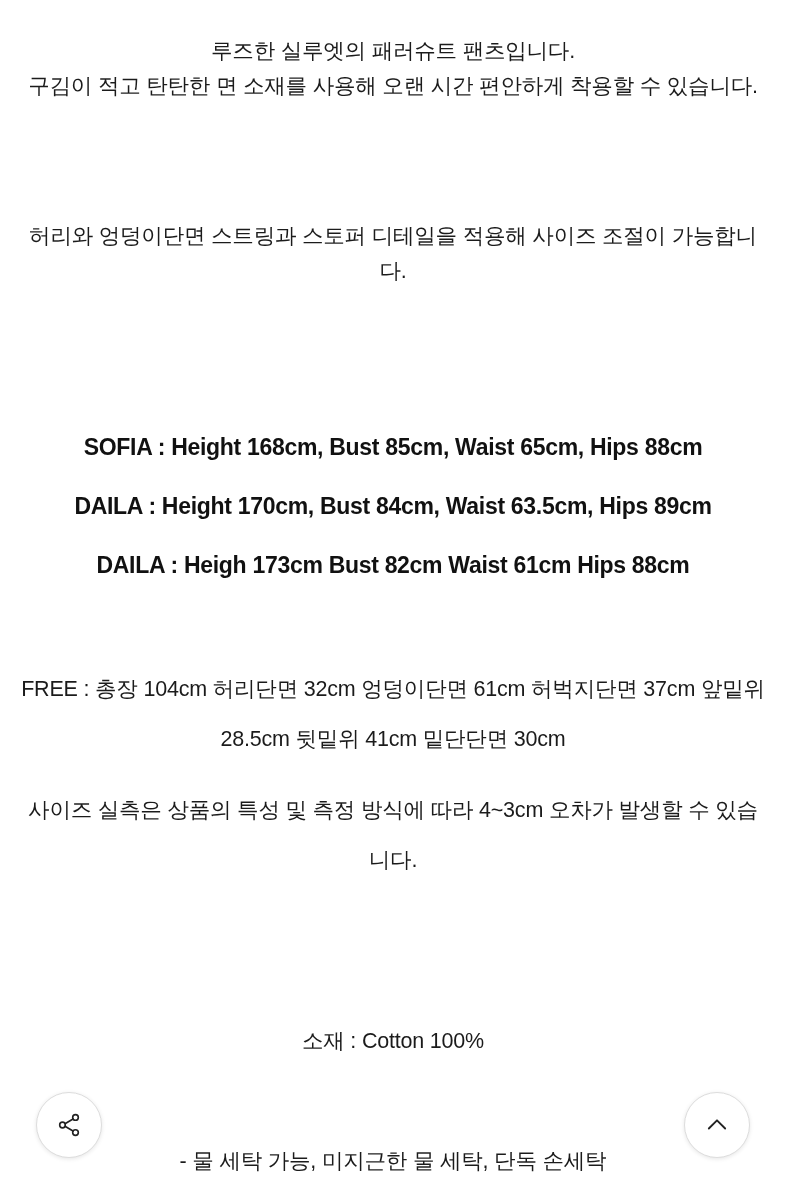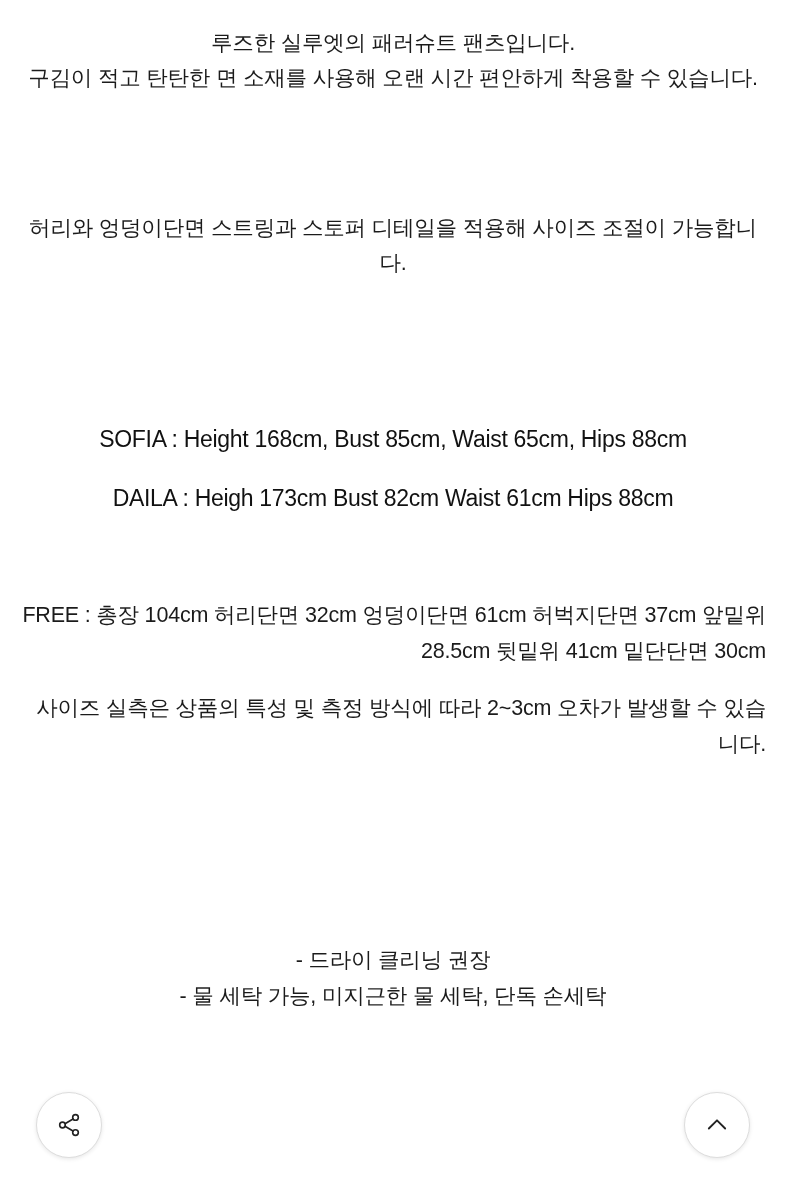--- a/index.html
+++ b/index.html
@@ -13,21 +13,21 @@
     font-family: "Liberation Sans", sans-serif;
     color: #1b1b1b;
     overflow: hidden;
     position: relative;
   }
   .page {
     width: 786px;
     height: 1200px;
     position: relative;
     box-sizing: border-box;
-    padding: 0 20px;
+    padding: 8px 20px;
   }
   .block {
     text-align: center;
   }
   .para {
     font-size: 21.5px;
     line-height: 35px;
     letter-spacing: -0.2px;
     text-align: center;
     color: #1b1b1b;
@@ -35,30 +35,30 @@
   }
   .spacer-lg { height: 36px; }
   .spacer-xl { height: 62px; }
   .spacer-xxl { height: 96px; }
   .intro {
     padding-top: 4px;
   }
   .model-spec {
     font-size: 23px;
     line-height: 36px;
-    font-weight: normal;
+    font-weight: bold;
     text-align: center;
     letter-spacing: -0.3px;
     color: #111111;
     white-space: pre-wrap;
   }
   .size-spec {
     font-size: 21.5px;
-    line-height: 36px;
-    text-align: right;
+    line-height: 50px;
+    text-align: center;
     letter-spacing: -0.2px;
     color: #1b1b1b;
     white-space: pre-wrap;
   }
   .material {
     font-size: 21.5px;
     line-height: 35px;
     text-align: center;
     letter-spacing: -0.2px;
   }
@@ -107,37 +107,40 @@
 구김이 적고 탄탄한 면 소재를 사용해 오랜 시간 편안하게 착용할 수 있습니다.</p>
     <div class="spacer-lg"></div>
     <div class="spacer-lg"></div>
     <p class="para">허리와 엉덩이단면 스트링과 스토퍼 디테일을 적용해 사이즈 조절이 가능합니다.</p>
   </div>
 
   <div class="spacer-xxl"></div>
 
   <div class="block">
     <p class="model-spec">SOFIA : Height 168cm, Bust 85cm, Waist 65cm, Hips 88cm</p>
+    <p class="model-spec">DAILA : Height 170cm, Bust 84cm, Waist 63.5cm, Hips 89cm</p>
     <p class="model-spec">DAILA : Heigh 173cm Bust 82cm Waist 61cm Hips 88cm</p>
   </div>
 
   <div class="spacer-lg"></div>
 
   <div class="block">
     <p class="size-spec">FREE : 총장 104cm 허리단면 32cm 엉덩이단면 61cm 허벅지단면 37cm 앞밑위 28.5cm 뒷밑위 41cm 밑단단면 30cm</p>
-    <p class="size-spec">사이즈 실측은 상품의 특성 및 측정 방식에 따라 2~3cm 오차가 발생할 수 있습니다.</p>
+    <p class="size-spec">사이즈 실측은 상품의 특성 및 측정 방식에 따라 4~3cm 오차가 발생할 수 있습니다.</p>
   </div>
 
   <div class="spacer-xxl"></div>
 
+  <div class="block">
+    <p class="material">소재 : Cotton 100%</p>
+  </div>
 
   <div class="spacer-xl"></div>
 
   <ul class="care-list">
-    <li>- 드라이 클리닝 권장</li>
     <li>- 물 세탁 가능, 미지근한 물 세탁, 단독 손세탁</li>
 
   </ul>
 
   <div class="fab fab-share">
     <span>
       <svg width="26" height="26" viewBox="0 0 24 24" fill="none" stroke="#222" stroke-width="1.5" stroke-linecap="round" stroke-linejoin="round">
         <circle cx="18" cy="5" r="2.6"></circle>
         <circle cx="6" cy="12" r="2.6"></circle>
         <circle cx="18" cy="19" r="2.6"></circle>

